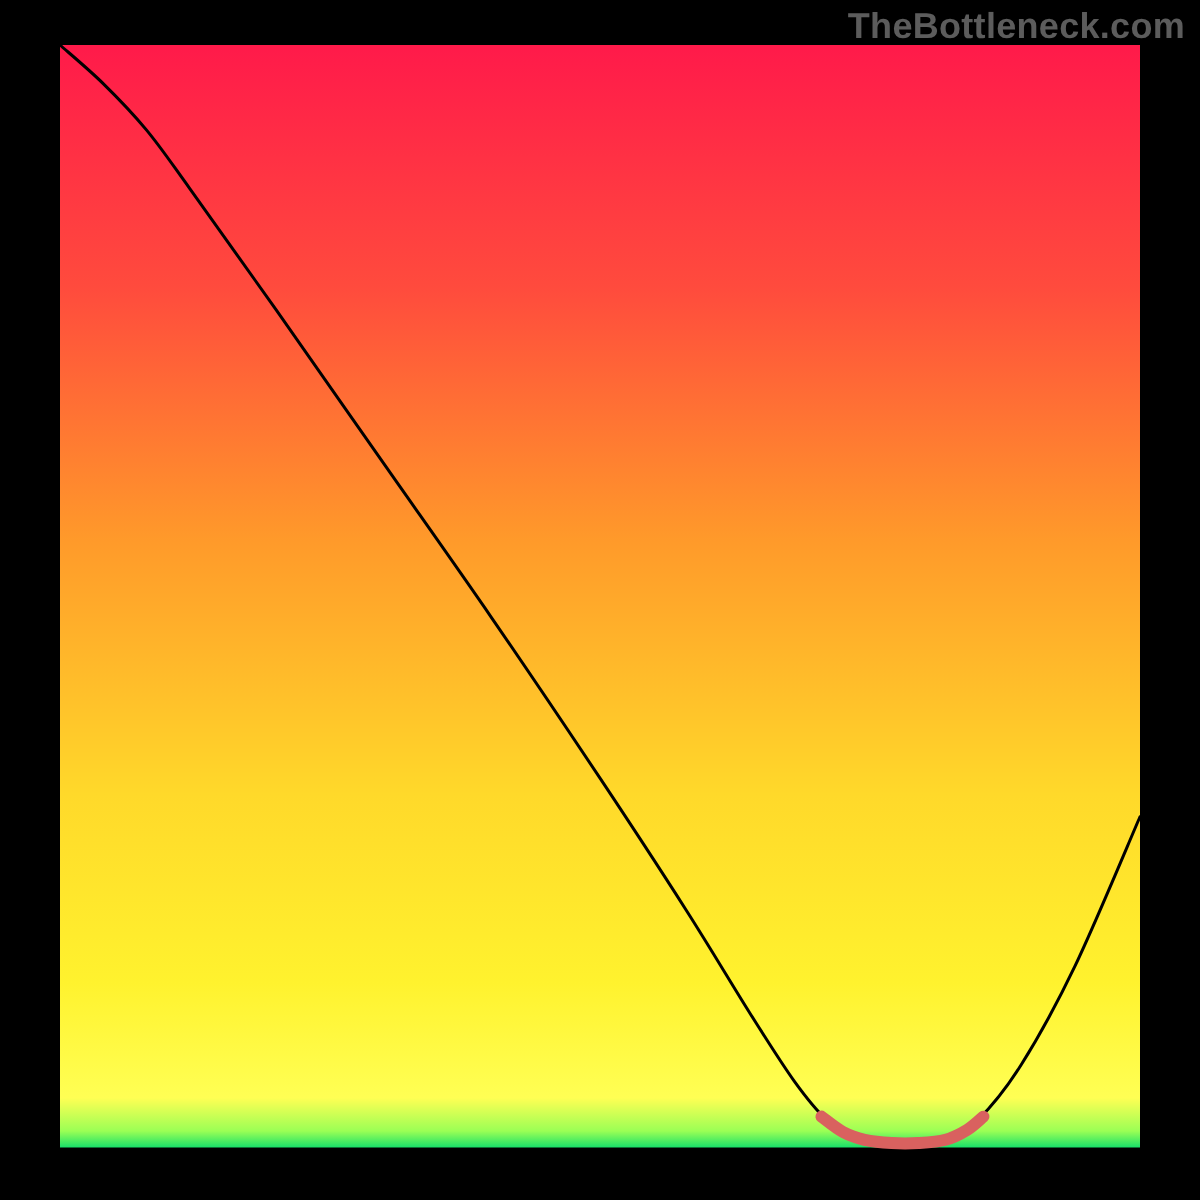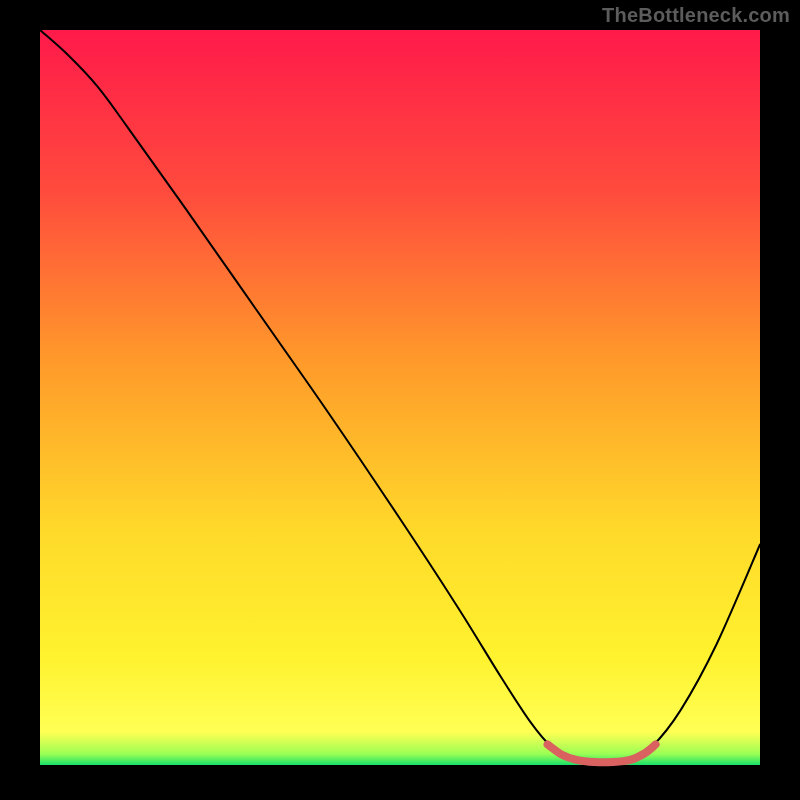--- a/index.html
+++ b/index.html
@@ -13,21 +13,21 @@
   .stage {
     position: relative;
     width: 800px;
     height: 800px;
   }
   .watermark {
     position: absolute;
     top: 4px;
     right: 10px;
     font-family: Arial, Helvetica, sans-serif;
-    font-size: 20px;
+    font-size: 24px;
     font-weight: bold;
     color: #5c5c5c;
     letter-spacing: 0.2px;
   }
   svg {
     position: absolute;
     left: 0;
     top: 0;
   }
 </style>

